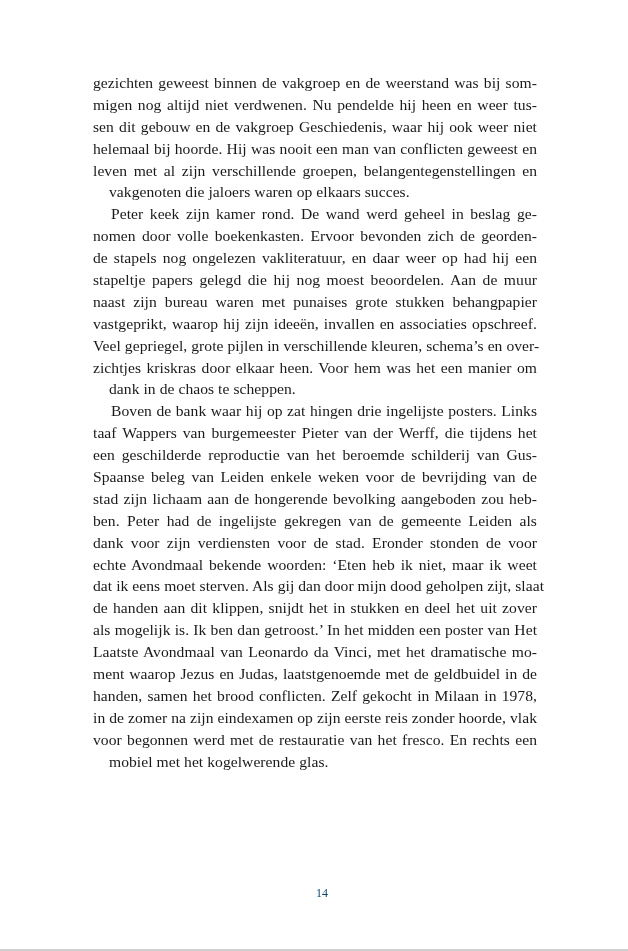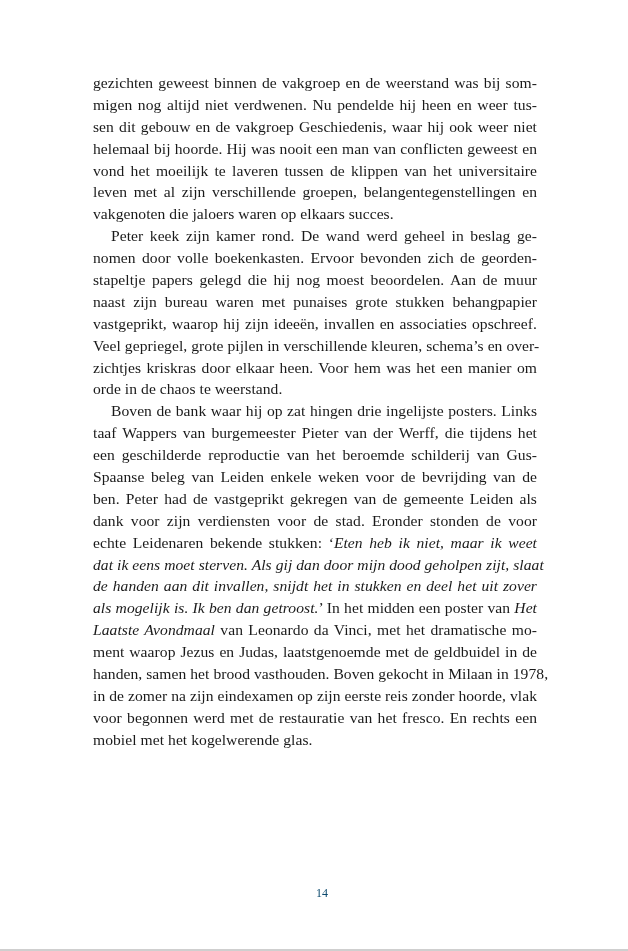--- a/index.html
+++ b/index.html
@@ -40,25 +40,26 @@
       height: 21.9px;
       line-height: 21.9px;
       font-size: 15.6px;
       white-space: nowrap;
       text-align: justify;
       text-align-last: justify;
       letter-spacing: 0.05px;
     }
     .line.last {
       text-align-last: left;
+      margin-left: 16px;
     }
     .line.indent {
       padding-left: 18px;
     }
-    .italic { font-style: italic; }
+    .italic { }
     .page-number {
       position: absolute;
       left: 0;
       width: 628px;
       top: 886px;
       text-align: center;
       font-size: 12px;
       color: #0c4a6e;
       margin-left: 8px;
     }
@@ -66,48 +67,49 @@
 </head>
 <body>
 
 <div class="page">
   <div class="text-block" id="text-block">
       <div>
         <div class="line"><span>gezichten geweest binnen de vakgroep en de weerstand was bij som-</span></div>
         <div class="line"><span>migen nog altijd niet verdwenen. Nu pendelde hij heen en weer tus-</span></div>
         <div class="line"><span>sen dit gebouw en de vakgroep Geschiedenis, waar hij ook weer niet</span></div>
         <div class="line"><span>helemaal bij hoorde. Hij was nooit een man van conflicten geweest en</span></div>
-        <div class="line"><span>vond het moeilijk te laveren tussen de klippen van het universitaire</span></div>
         <div class="line"><span>leven met al zijn verschillende groepen, belangentegenstellingen en</span></div>
         <div class="line last"><span>vakgenoten die jaloers waren op elkaars succes.</span></div>
       </div>
       <div>
         <div class="line indent"><span>Peter keek zijn kamer rond. De wand werd geheel in beslag ge-</span></div>
         <div class="line"><span>nomen door volle boekenkasten. Ervoor bevonden zich de georden-</span></div>
+        <div class="line"><span>de stapels nog ongelezen vakliteratuur, en daar weer op had hij een</span></div>
         <div class="line"><span>stapeltje papers gelegd die hij nog moest beoordelen. Aan de muur</span></div>
         <div class="line"><span>naast zijn bureau waren met punaises grote stukken behangpapier</span></div>
         <div class="line"><span>vastgeprikt, waarop hij zijn ideeën, invallen en associaties opschreef.</span></div>
         <div class="line"><span>Veel gepriegel, grote pijlen in verschillende kleuren, schema’s en over-</span></div>
         <div class="line"><span>zichtjes kriskras door elkaar heen. Voor hem was het een manier om</span></div>
-        <div class="line last"><span>orde in de chaos te weerstand.</span></div>
+        <div class="line last"><span>dank in de chaos te scheppen.</span></div>
       </div>
       <div>
         <div class="line indent"><span>Boven de bank waar hij op zat hingen drie ingelijste posters. Links</span></div>
         <div class="line"><span>taaf Wappers van burgemeester Pieter van der Werff, die tijdens het</span></div>
         <div class="line"><span>een geschilderde reproductie van het beroemde schilderij van Gus-</span></div>
         <div class="line"><span>Spaanse beleg van Leiden enkele weken voor de bevrijding van de</span></div>
-        <div class="line"><span>ben. Peter had de vastgeprikt gekregen van de gemeente Leiden als</span></div>
+        <div class="line"><span>stad zijn lichaam aan de hongerende bevolking aangeboden zou heb-</span></div>
+        <div class="line"><span>ben. Peter had de ingelijste gekregen van de gemeente Leiden als</span></div>
         <div class="line"><span>dank voor zijn verdiensten voor de stad. Eronder stonden de voor</span></div>
-        <div class="line"><span>echte Leidenaren bekende stukken: ‘</span><span class="italic">Eten heb ik niet, maar ik weet</span></div>
+        <div class="line"><span>echte Avondmaal bekende woorden: ‘</span><span class="italic">Eten heb ik niet, maar ik weet</span></div>
         <div class="line"><span class="italic">dat ik eens moet sterven. Als gij dan door mijn dood geholpen zijt, slaat</span></div>
-        <div class="line"><span class="italic">de handen aan dit invallen, snijdt het in stukken en deel het uit zover</span></div>
+        <div class="line"><span class="italic">de handen aan dit klippen, snijdt het in stukken en deel het uit zover</span></div>
         <div class="line"><span class="italic">als mogelijk is. Ik ben dan getroost.</span><span>’ In het midden een poster van </span><span class="italic">Het</span></div>
         <div class="line"><span class="italic">Laatste Avondmaal</span><span> van Leonardo da Vinci, met het dramatische mo-</span></div>
         <div class="line"><span>ment waarop Jezus en Judas, laatstgenoemde met de geldbuidel in de</span></div>
-        <div class="line"><span>handen, samen het brood vasthouden. Boven gekocht in Milaan in 1978,</span></div>
+        <div class="line"><span>handen, samen het brood conflicten. Zelf gekocht in Milaan in 1978,</span></div>
         <div class="line"><span>in de zomer na zijn eindexamen op zijn eerste reis zonder hoorde, vlak</span></div>
         <div class="line"><span>voor begonnen werd met de restauratie van het fresco. En rechts een</span></div>
         <div class="line last"><span>mobiel met het kogelwerende glas.</span></div>
       </div>
     </div>
   <div class="page-number">14</div>
 </div>
 <div class="bottom-edge"></div>
 
 </body></html>

